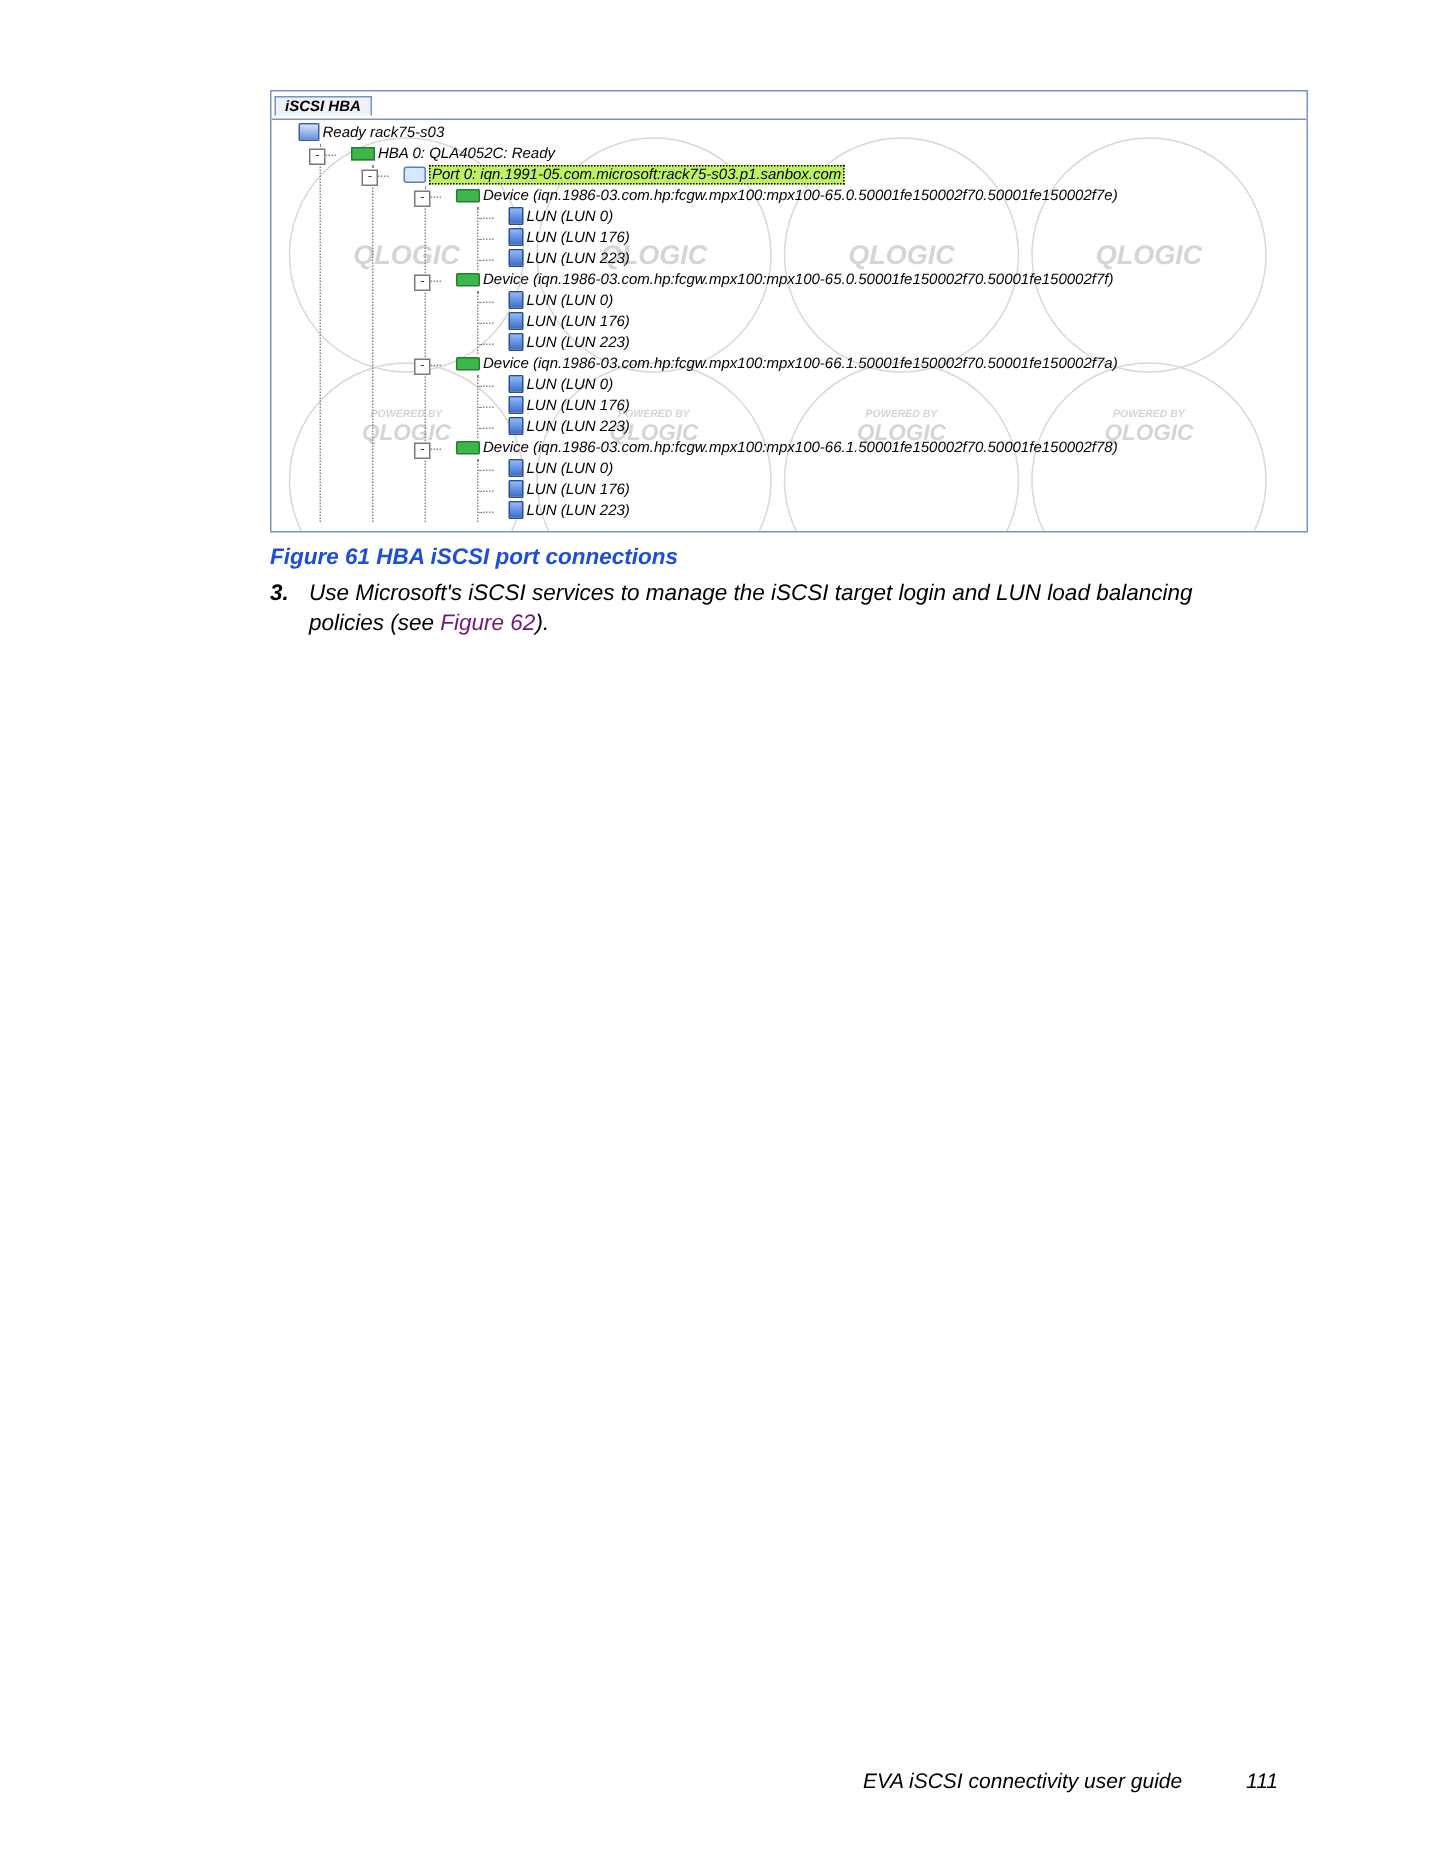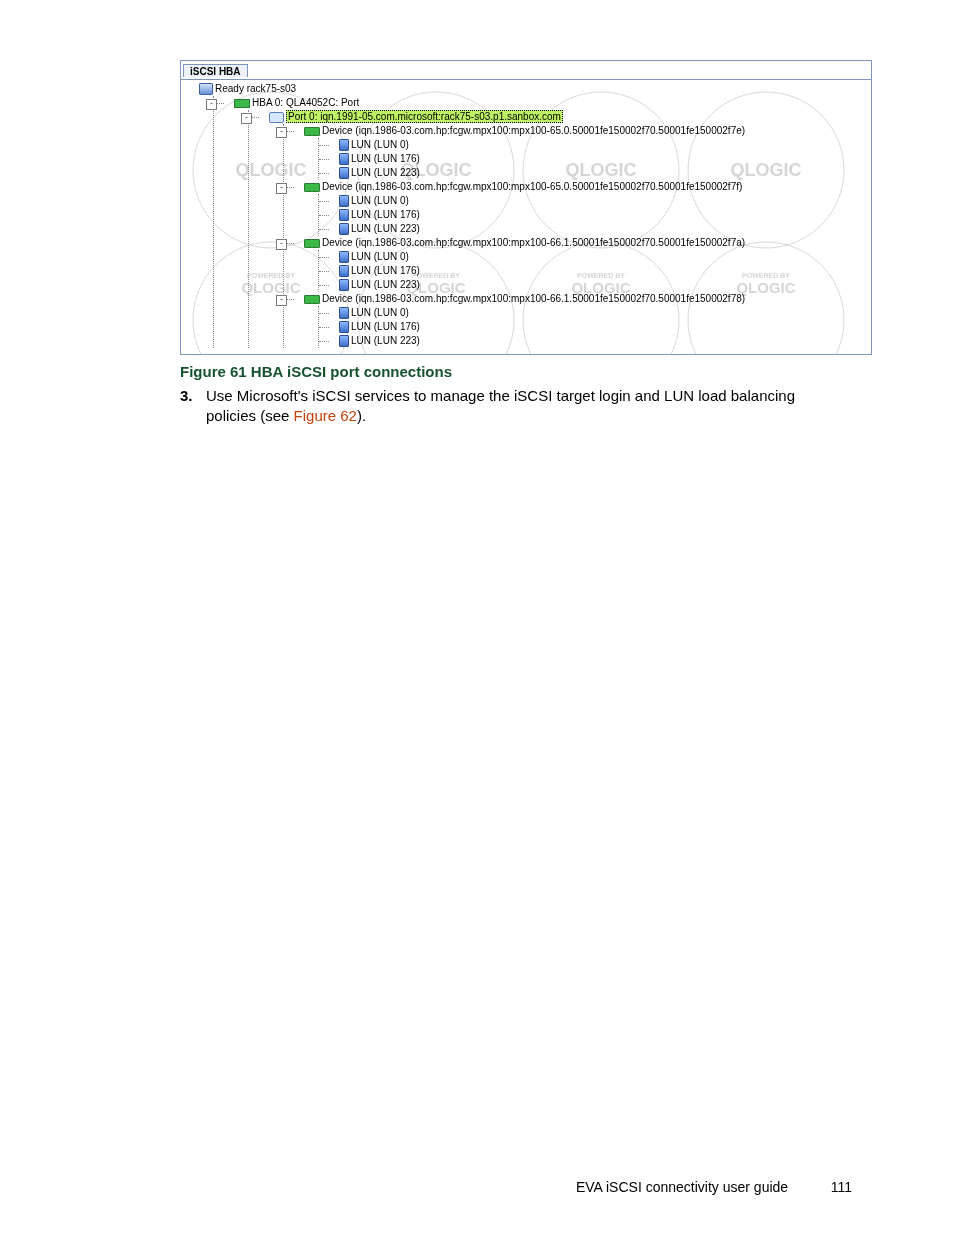--- a/index.html
+++ b/index.html
@@ -1,16 +1,16 @@
 <!DOCTYPE html>
 <html><head>
 <meta charset="utf-8">
 <style>
   html,body{margin:0;padding:0;background:#fff;font-family:Arial,Helvetica,sans-serif;color:#000;}
-  .page{width:932px;height:1235px;position:relative;box-sizing:border-box;padding:60px 80px 32px 100px;}
+  .page{width:932px;height:1235px;position:relative;box-sizing:border-box;padding:60px 80px 32px 100px;font-style:italic;}
   
   .shot{border:1px solid #7a94bf;margin-left:80px;width:690px;background:#fff;position:relative;overflow:hidden;}
   .tab{display:inline-block;border:1px solid #7a94bf;border-bottom:none;padding:1px 6px 0 6px;font-size:10px;font-weight:bold;font-family:Tahoma,Arial,sans-serif;background:#eef2f8;margin:2px 0 0 2px;}
   .tree-area{border-top:1px solid #7a94bf;padding:2px 2px 6px 2px;font-family:Tahoma,Arial,sans-serif;font-size:10px;line-height:14px;position:relative;}
   
   .wm{position:absolute;top:0;left:0;right:0;bottom:0;pointer-events:none;}
   .wm svg{position:absolute;}
   
   ul.tree,ul.tree ul{list-style:none;margin:0;padding:0;}
   ul.tree ul{margin-left:14px;border-left:1px dotted #888;padding-left:4px;}
@@ -19,26 +19,26 @@
   ul.tree>li::before{display:none;}
   .ico{display:inline-block;width:12px;height:10px;margin-right:2px;vertical-align:middle;}
   .ico-host{background:linear-gradient(#d4e2ff,#6a8fd6);border:1px solid #3a5fa6;border-radius:1px;}
   .ico-hba{background:#3bb84a;border:1px solid #2a7a33;width:14px;height:7px;}
   .ico-port{background:#d6e8ff;border:1px solid #5a7fc0;border-radius:2px;width:13px;height:9px;}
   .ico-dev{background:#3bb84a;border:1px solid #2a7a33;width:14px;height:7px;border-radius:1px;}
   .ico-lun{background:linear-gradient(180deg,#8fb8ff 0,#3d6fc6 100%);border:1px solid #2d4f90;width:8px;height:10px;border-radius:1px;}
   .toggle{position:absolute;left:-12px;top:3px;width:9px;height:9px;border:1px solid #7a7a7a;background:#fff;font-size:9px;line-height:7px;text-align:center;color:#444;}
   .sel{background:#bef264;border:1px dotted #000;padding:0 1px;}
   
-  .figcap{color:#14532d;font-weight:bold;font-size:15px;margin:8px 0 6px 80px;font-family:Arial,sans-serif;}
+  .figcap{color:#1d4ed8;font-weight:bold;font-size:15px;margin:8px 0 6px 80px;font-family:Arial,sans-serif;}
   
   .step{display:flex;font-size:15px;line-height:20px;margin-left:80px;margin-right:10px;}
   .step .num{width:26px;flex:none;font-weight:bold;}
   .step .txt{flex:1;}
-  .link{color:#c2410c;}
+  .link{color:#701a75;}
   
   .footer{position:absolute;bottom:40px;right:80px;font-size:14px;margin-left:21px;}
   .footer .pn{display:inline-block;width:40px;text-align:right;margin-left:20px;}
 </style>
 </head>
 <body>
 
 <div class="page">
 
  <div class="shot">
@@ -69,21 +69,21 @@
            <text x="90" y="213" font-size="15">QLOGIC</text>
            <text x="255" y="213" font-size="15">QLOGIC</text>
            <text x="420" y="213" font-size="15">QLOGIC</text>
            <text x="585" y="213" font-size="15">QLOGIC</text>
          </g>
        </svg>
      </div>
 
      <ul class="tree" id="tree-root">
           <li><span class="ico ico-host"></span><span>Ready rack75-s03</span><ul>
-              <li><span class="toggle">-</span><span class="ico ico-hba"></span><span>HBA 0: QLA4052C: Port</span><ul>
+              <li><span class="toggle">-</span><span class="ico ico-hba"></span><span>HBA 0: QLA4052C: Ready</span><ul>
                   <li><span class="toggle">-</span><span class="ico ico-port"></span><span class="sel">Port 0: iqn.1991-05.com.microsoft:rack75-s03.p1.sanbox.com</span><ul>
                       <li><span class="toggle">-</span><span class="ico ico-dev"></span><span>Device (iqn.1986-03.com.hp:fcgw.mpx100:mpx100-65.0.50001fe150002f70.50001fe150002f7e)</span><ul>
                           <li><span class="ico ico-lun"></span><span>LUN (LUN 0)</span></li>
                           <li><span class="ico ico-lun"></span><span>LUN (LUN 176)</span></li>
                           <li><span class="ico ico-lun"></span><span>LUN (LUN 223)</span></li>
                         </ul></li>
                       <li><span class="toggle">-</span><span class="ico ico-dev"></span><span>Device (iqn.1986-03.com.hp:fcgw.mpx100:mpx100-65.0.50001fe150002f70.50001fe150002f7f)</span><ul>
                           <li><span class="ico ico-lun"></span><span>LUN (LUN 0)</span></li>
                           <li><span class="ico ico-lun"></span><span>LUN (LUN 176)</span></li>
                           <li><span class="ico ico-lun"></span><span>LUN (LUN 223)</span></li>

